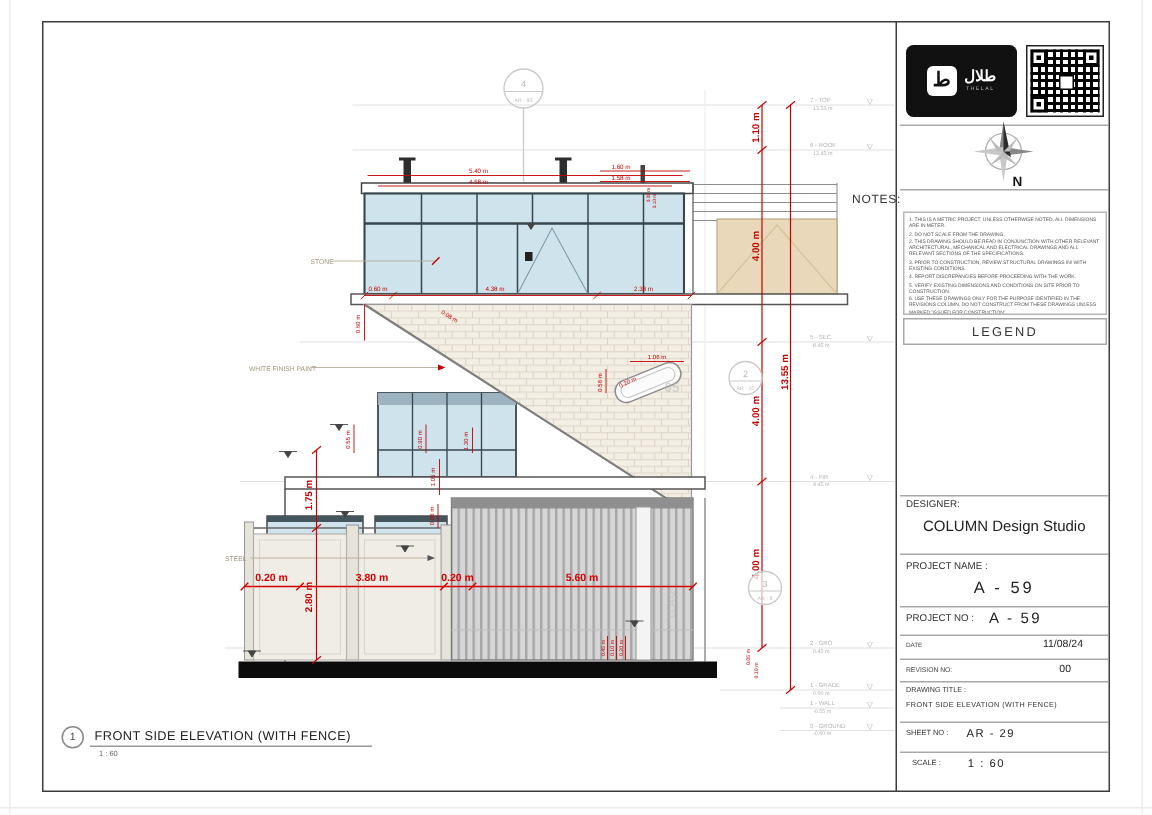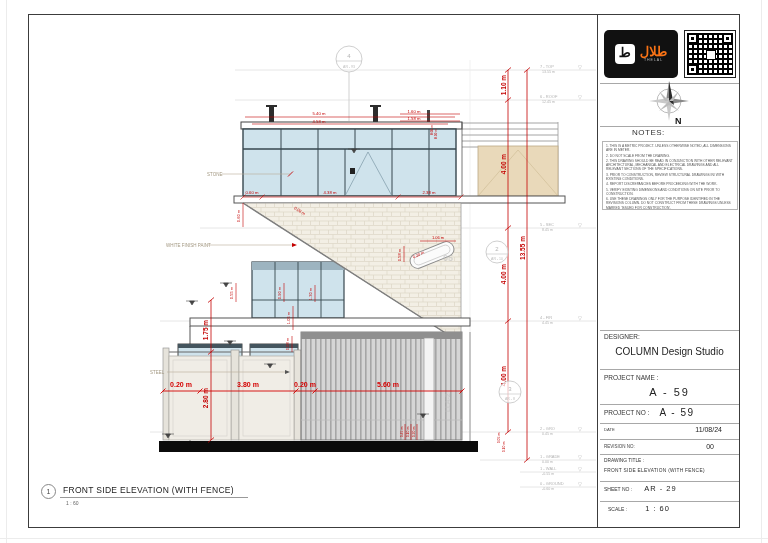--- a/index.html
+++ b/index.html
@@ -14,31 +14,31 @@
   .tb-divider { left:597px; top:14px; width:1px; height:514px; background:#3c3c3c; }
   .tb-line { left:600px; width:139px; height:1px; background:#a8a8a8; }
   .drawing-svg { left:0; top:0; }
 
   
   .logo-box { left:604px; top:30px; width:74px; height:48px; background:#111; border-radius:5px;
               display:flex; align-items:center; justify-content:center; gap:5px; }
   .logo-icon { width:20px; height:20px; background:#fff; border-radius:4px; position:relative; }
   .logo-icon span { position:absolute; left:0; right:0; top:1px; text-align:center; color:#111; font-size:13px; font-weight:bold; }
   .logo-text { display:flex; flex-direction:column; align-items:center; line-height:1; }
-  .logo-ar { color:#f97316; font-size:13px; font-weight:bold; }
+  .logo-ar { color:#ffffff; font-size:10px; font-weight:bold; }
   .logo-sub { color:#bbb; font-size:3.5px; letter-spacing:1px; margin-top:1px; }
   .qr { left:684px; top:30px; width:52px; height:48px; background:#fff; border:1px solid #222; padding:2px; }
   .qr-inner { width:100%; height:100%; position:relative;
      background:
        repeating-linear-gradient(90deg, #000 0 2px, rgba(0,0,0,0) 2px 5px),
        repeating-linear-gradient(0deg, #000 0 2px, #fff 2px 5px); }
   .qr-f { position:absolute; width:11px; height:11px; border:2px solid #000; background:#fff; }
   .qr-f::after { content:""; position:absolute; left:2px; top:2px; width:3px; height:3px; background:#000; }
   .qr-c { position:absolute; left:19px; top:17px; width:10px; height:10px; background:#fff; border:1px solid #000; }
-  .notes-header { left:632px; top:128px; font-size:8px; color:#222; letter-spacing:0.5px; }
+  .notes-header { left:568px; top:128px; font-size:8px; color:#222; letter-spacing:0.5px; }
   .notes-box { left:602px; top:141px; width:136px; height:69px; border:1px solid #b5b5b5; padding:2px 3px; overflow:hidden; }
   .notes-box p { font-size:3.3px; line-height:1.3; color:#555; margin-bottom:1px; }
   .legend-box { left:602px; top:212px; width:136px; height:18px; border:1px solid #a8a8a8;
                 display:flex; align-items:center; justify-content:center; }
   .legend-box span { font-size:8.5px; letter-spacing:1.5px; color:#333; }
   .tb-label { color:#333; }
   .designer-label { left:604px; top:333px; font-size:6.5px; }
   .designer-value { left:600px; top:346px; width:139px; text-align:center; font-size:10px; color:#222; }
   .pname-label { left:604px; top:374px; font-size:6.5px; }
   .pname-value { left:600px; top:386px; width:139px; text-align:center; font-size:11px; letter-spacing:2px; color:#222; }
@@ -433,20 +433,23 @@
   <div class="abs notes-header tb-label">NOTES:</div>
   <div class="abs notes-box">
     <p>1. THIS IS A METRIC PROJECT. UNLESS OTHERWISE NOTED, ALL DIMENSIONS ARE IN METER.</p>
     <p>2. DO NOT SCALE FROM THE DRAWING.</p>
     <p>2. THIS DRAWING SHOULD BE READ IN CONJUNCTION WITH OTHER RELEVANT ARCHITECTURAL, MECHANICAL AND ELECTRICAL DRAWINGS AND ALL RELEVANT SECTIONS OF THE SPECIFICATIONS.</p>
     <p>3. PRIOR TO CONSTRUCTION, REVIEW STRUCTURAL DRAWINGS IN/ WITH EXISTING CONDITIONS.</p>
     <p>4. REPORT DISCREPANCIES BEFORE PROCEEDING WITH THE WORK.</p>
     <p>5. VERIFY EXISTING DIMENSIONS AND CONDITIONS ON SITE PRIOR TO CONSTRUCTION.</p>
     <p>6. USE THESE DRAWINGS ONLY FOR THE PURPOSE IDENTIFIED IN THE REVISIONS COLUMN. DO NOT CONSTRUCT FROM THESE DRAWINGS UNLESS MARKED 'ISSUED FOR CONSTRUCTION'.</p>
   </div>
+  <div class="abs legend-box">
+    <span>LEGEND</span>
+  </div>
   <div class="abs tb-line" style="top:330px;"></div>
 
   <div class="abs designer-label tb-label">DESIGNER:</div>
   <div class="abs designer-value">COLUMN Design Studio</div>
   <div class="abs tb-line" style="top:369px;"></div>
 
   <div class="abs pname-label tb-label">PROJECT NAME :</div>
   <div class="abs pname-value">A - 59</div>
   <div class="abs tb-line" style="top:404px;"></div>
 

